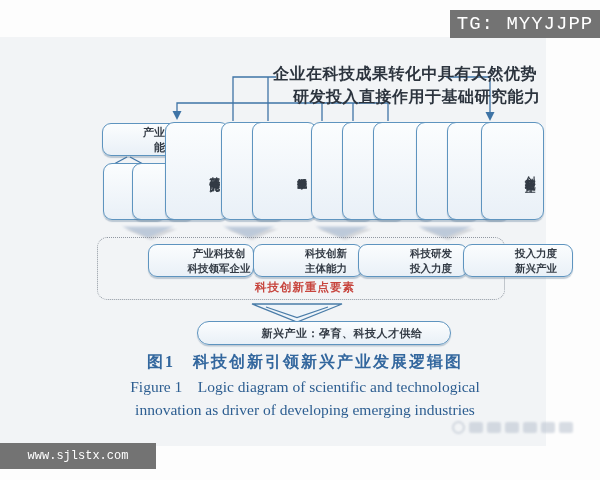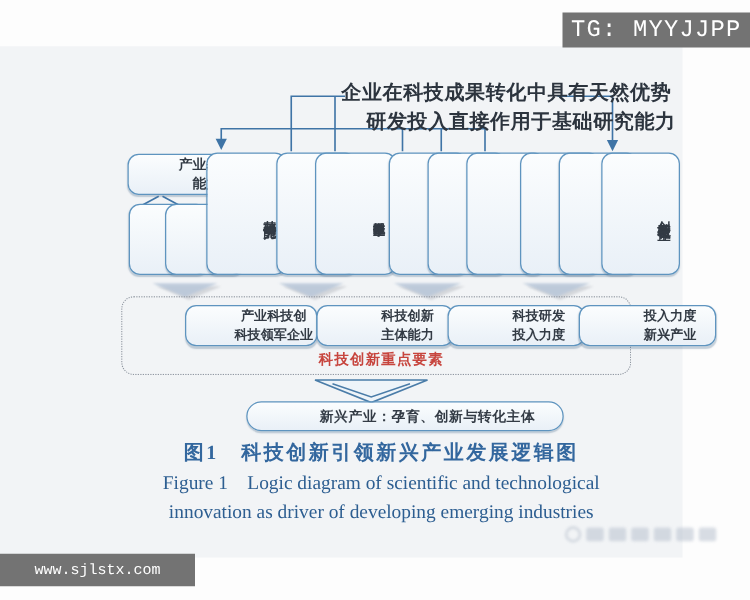--- a/index.html
+++ b/index.html
@@ -128,21 +128,21 @@
   <div class="nodebox factor" style="left:320px;width:72px;">
     <span><span>科技研发</span><br>
           <span>投入力度</span></span>
   </div>
   <div class="nodebox factor" style="left:425px;width:72px;">
     <span><span>投入力度</span><br>
           <span>新兴产业</span></span>
   </div>
   <div id="factors-label">科技创新重点要素</div>
 
-  <div class="nodebox" id="outcome-box">新兴产业：孕育、创新与转化主体</div>
+  <div class="nodebox" id="outcome-box">新兴产业：孕育、科技人才供给</div>
 
   <div class="cap" id="caption-zh">图1　科技创新引领新兴产业发展逻辑图</div>
   <div class="cap" id="caption-en1">Figure 1    Logic diagram of scientific and technological</div>
   <div class="cap" id="caption-en2">innovation as driver of developing emerging industries</div>
 
   <div id="faint-watermark">
     <span class="dot"></span>
     <span class="blk"></span>
     <span class="blk"></span>
     <span class="blk"></span>

